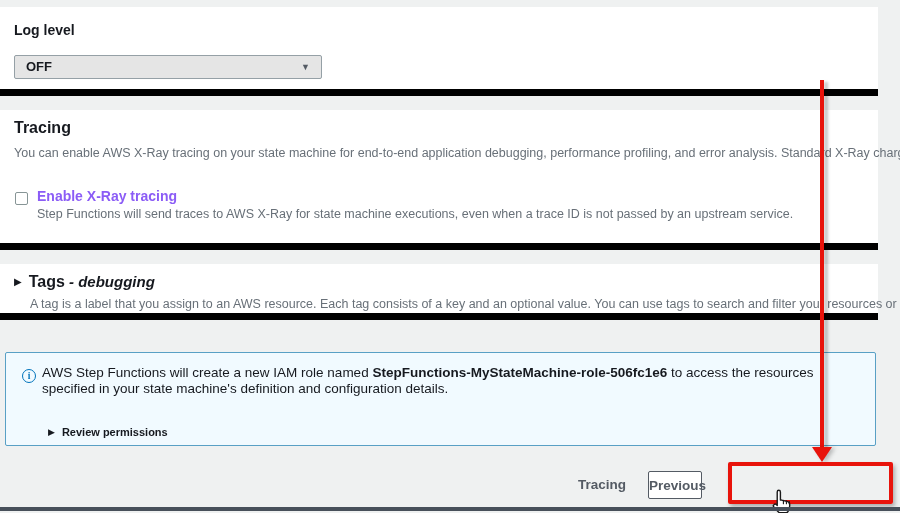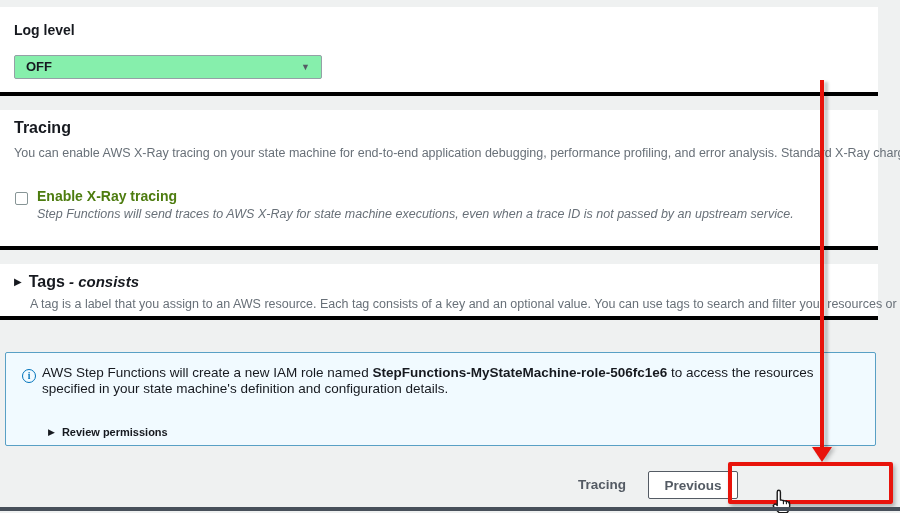--- a/index.html
+++ b/index.html
@@ -8,48 +8,48 @@
     position: relative;
     width: 900px; height: 513px;
     background: #eff1f1;
     font-family: "Liberation Sans", sans-serif;
     overflow: hidden;
     color: #16191f;
   }
   .card {
     position: absolute; left: 0; width: 878px;
     background: #ffffff;
-    border-bottom: 4px solid #000000;
+    border-bottom: 7px solid #000000;
   }
   .card1 { top: 7px; height: 89px; }
   .card2 { top: 110px; height: 140px; padding-left: 16px; }
   .card3 { top: 264px; height: 56px; }
 
   .field-label { position: absolute; left: 14px; top: 15px; font-size: 14px; font-weight: 600; color: #16191f; }
   .field-desc  { position: absolute; left: 14px; top: 33px; font-size: 12.5px; color: #687078; }
   .select {
     position: absolute; left: 14px; top: 48px; width: 308px; height: 24px;
-    background: #86efac; border: 1px solid #95a0a6; border-radius: 2px;
+    background: #e5e5e5; border: 1px solid #95a0a6; border-radius: 2px;
     font-size: 13px; font-weight: 700; color: #16191f;
     line-height: 22px; padding-left: 11px; cursor: pointer;
   }
   .select .caret {
     position: absolute; right: 11px; top: 0; line-height: 22px;
     font-size: 9px; color: #545b64; font-weight: 400;
   }
 
   .section-title { position: absolute; left: 14px; top: 9px; font-size: 16px; font-weight: 700; color: #16191f; }
   .section-desc  { position: absolute; left: 14px; top: 36px; font-size: 12.5px; color: #687078; white-space: nowrap; }
 
   .checkbox {
     position: absolute; left: 15px; top: 82px; width: 13px; height: 13px;
     background: #fff; border: 1px solid #879596; border-radius: 2px; cursor: pointer;
   }
-  .cb-label { position: absolute; left: 37px; top: 78px; font-size: 14px; font-weight: 600; color: #4d7c0f; cursor: pointer; }
-  .cb-desc  { position: absolute; left: 37px; top: 97px; font-size: 12.5px; color: #687078; white-space: nowrap; font-style: italic; }
+  .cb-label { position: absolute; left: 37px; top: 78px; font-size: 14px; font-weight: 600; color: #8b5cf6; cursor: pointer; }
+  .cb-desc  { position: absolute; left: 37px; top: 97px; font-size: 12.5px; color: #687078; white-space: nowrap; }
 
   .expander-head { position: absolute; left: 14px; top: 9px; cursor: pointer; white-space: nowrap; }
   .expander-head .caret { font-size: 10px; color: #16191f; margin-right: 7px; vertical-align: 2px; }
   .expander-head .t-title { font-size: 16px; font-weight: 700; margin-top: 32px; }
   .expander-head .t-suffix { font-size: 15px; font-weight: 600; font-style: italic; }
   .card3 .section-desc { left: 30px; top: 33px; }
 
   .banner {
     position: absolute; left: 5px; top: 352px; width: 871px; height: 94px;
     background: #f1faff; border: 1px solid #58a0c5; border-radius: 2px;
@@ -69,21 +69,21 @@
   .review-row .caret { font-size: 9px; margin-right: 7px; vertical-align: 1px; color: #16191f; }
   .review-row .lbl { font-size: 11px; font-weight: 700; color: #16191f; }
 
   .btn-cancel {
     position: absolute; left: 578px; top: 477px; width: 44px;
     font-size: 13.5px; font-weight: 700; color: #545b64;
     text-align: center; cursor: pointer; background: none; border: none;
     font-family: "Liberation Sans", sans-serif;
   }
   .btn-previous {
-    position: absolute; left: 648px; top: 471px; width: 90px; height: 28px;
+    position: absolute; left: 648px; top: 471px; width: 54px; height: 28px;
     background: #fff; border: 1px solid #545b64; border-radius: 2px;
     font-size: 13.5px; font-weight: 700; color: #545b64; cursor: pointer;
     font-family: "Liberation Sans", sans-serif;
   }
   .btn-create {
     position: absolute; left: 739px; top: 470px; width: 144px; height: 26px;
     background: #ec7211; border: none; border-radius: 2px;
     font-size: 13.5px; font-weight: 700; color: #ffffff; cursor: pointer;
     font-family: "Liberation Sans", sans-serif;
   }
@@ -128,21 +128,21 @@
     <div class="section-desc">
       <span>You can enable AWS X-Ray tracing on your state machine for end-to-end application debugging, performance profiling, and error analysis. Standard X-Ray charges apply. </span>
     </div>
     <div class="checkbox"></div>
     <div class="cb-label">Enable X-Ray tracing</div>
     <div class="cb-desc">Step Functions will send traces to AWS X-Ray for state machine executions, even when a trace ID is not passed by an upstream service.</div>
   </div>
 
   <div class="card card3">
     <div class="expander-head">
-      <span class="caret">▶</span><span class="t-title">Tags</span><span class="t-suffix"> - consists</span>
+      <span class="caret">▶</span><span class="t-title">Tags</span><span class="t-suffix"> - debugging</span>
     </div>
     <div class="section-desc">A tag is a label that you assign to an AWS resource. Each tag consists of a key and an optional value. You can use tags to search and filter your resources or track your AWS costs.</div>
   </div>
 
   <div class="banner">
     <div class="info-icon">i</div>
     <div class="banner-text">
       <span>AWS Step Functions will create a new IAM role named </span><span class="role">StepFunctions-MyStateMachine-role-506fc1e6</span><span> to access the resources specified in your state machine's definition and configuration details.</span>
     </div>
     <div class="review-row">

